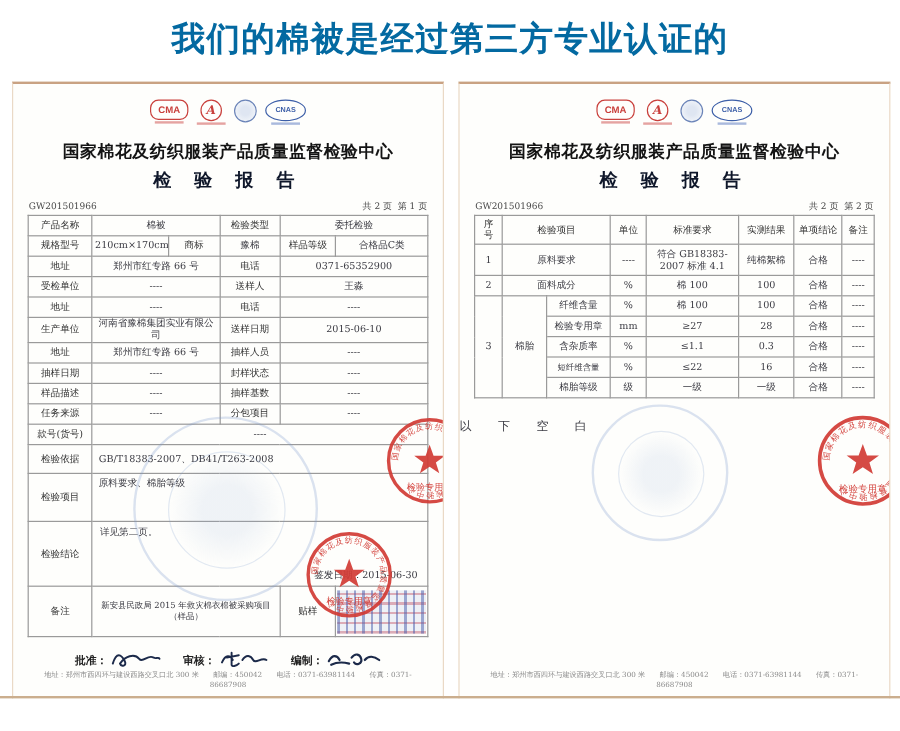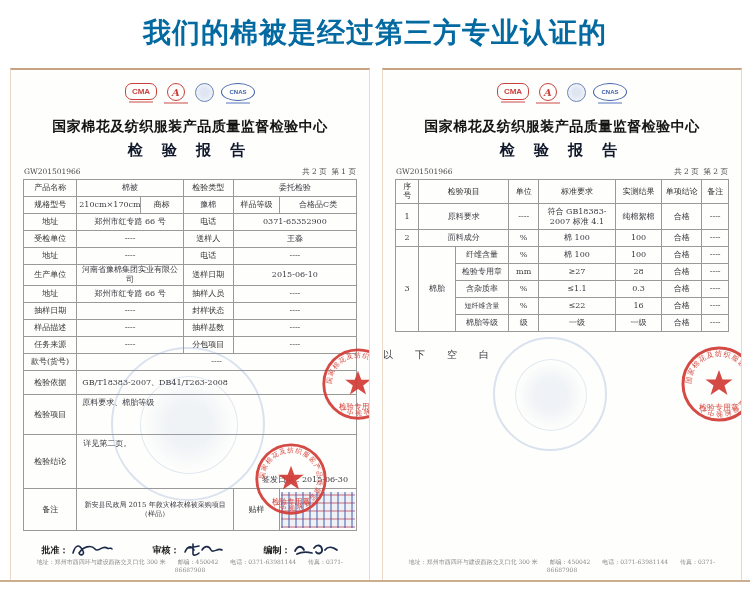--- a/index.html
+++ b/index.html
@@ -45,21 +45,21 @@
   .vtop{vertical-align:top;padding-top:3px;}
   .concl-cell{position:relative;}
   .concl-text{position:absolute;top:4px;left:6px;font-size:8px;}
   .issue-date{position:absolute;bottom:3px;right:8px;font-size:8px;color:#3a3a42;}
   .note-small{font-size:7px;}
   .plaid{width:100%;height:36px;background-color:#eef1f6;
     background-image:
       repeating-linear-gradient(90deg, rgba(70,90,170,.5) 0 2px, transparent 2px 7px),
       repeating-linear-gradient(0deg, rgba(190,60,80,.38) 0 2px, transparent 2px 8px);}
   .narrow-wrap{display:inline-block;width:1.05em;word-break:break-all;line-height:1.2;}
-  .sigs{position:absolute;left:0;right:0;bottom:24px;display:flex;justify-content:center;gap:40px;align-items:center;}
+  .sigs{position:absolute;left:0;right:0;bottom:24px;display:flex;justify-content:center;gap:19px;align-items:center;}
   .sig-item{display:flex;align-items:center;gap:2px;font-size:9px;font-weight:bold;color:#222;}
   .sig-scribble{display:block;}
   .doc-footer{position:absolute;bottom:7px;left:0;right:0;text-align:center;font-size:6.5px;color:#8a8a8a;
     transform:scale(.92);}
   .blank-note{font-size:10px;letter-spacing:6px;margin-top:16px;color:#3a3a42;}
   
   .stamp{position:absolute;pointer-events:none;opacity:.92;}
   .watermark{position:absolute;border:2px solid rgba(125,155,205,.28);border-radius:50%;pointer-events:none;}
   .watermark .inner{position:absolute;left:18%;top:18%;width:64%;height:64%;
     border:1px solid rgba(125,155,205,.22);border-radius:50%;

